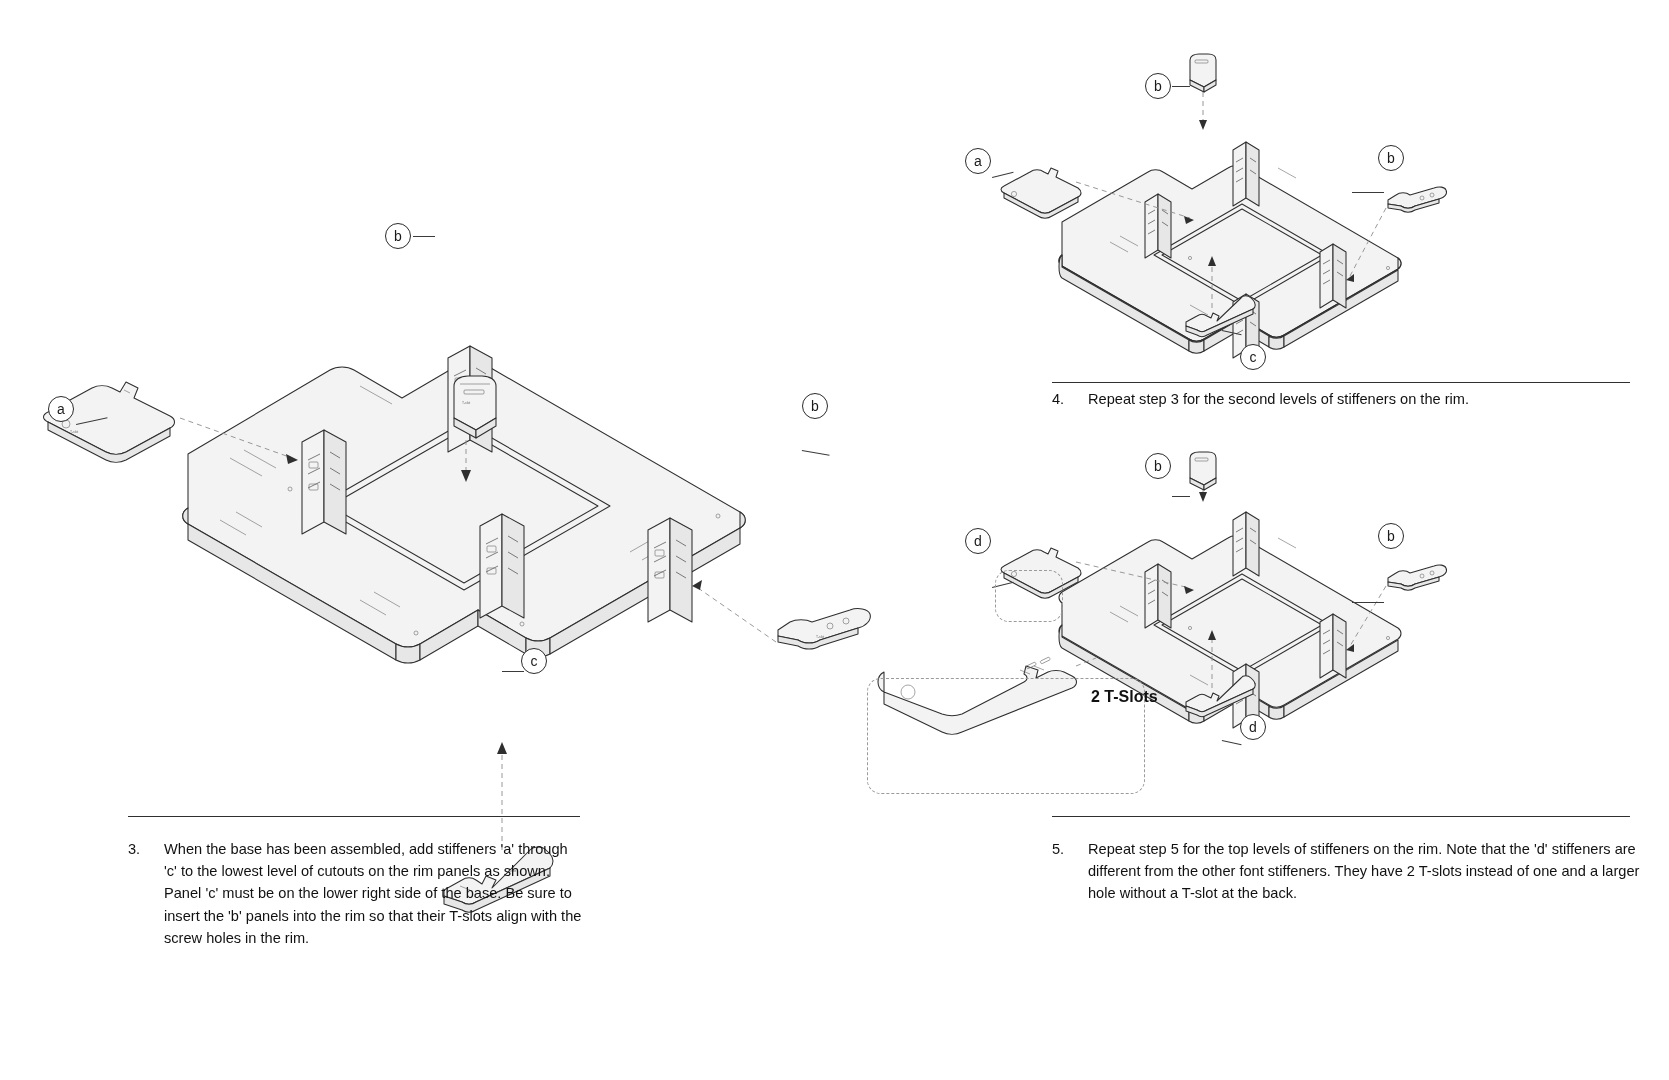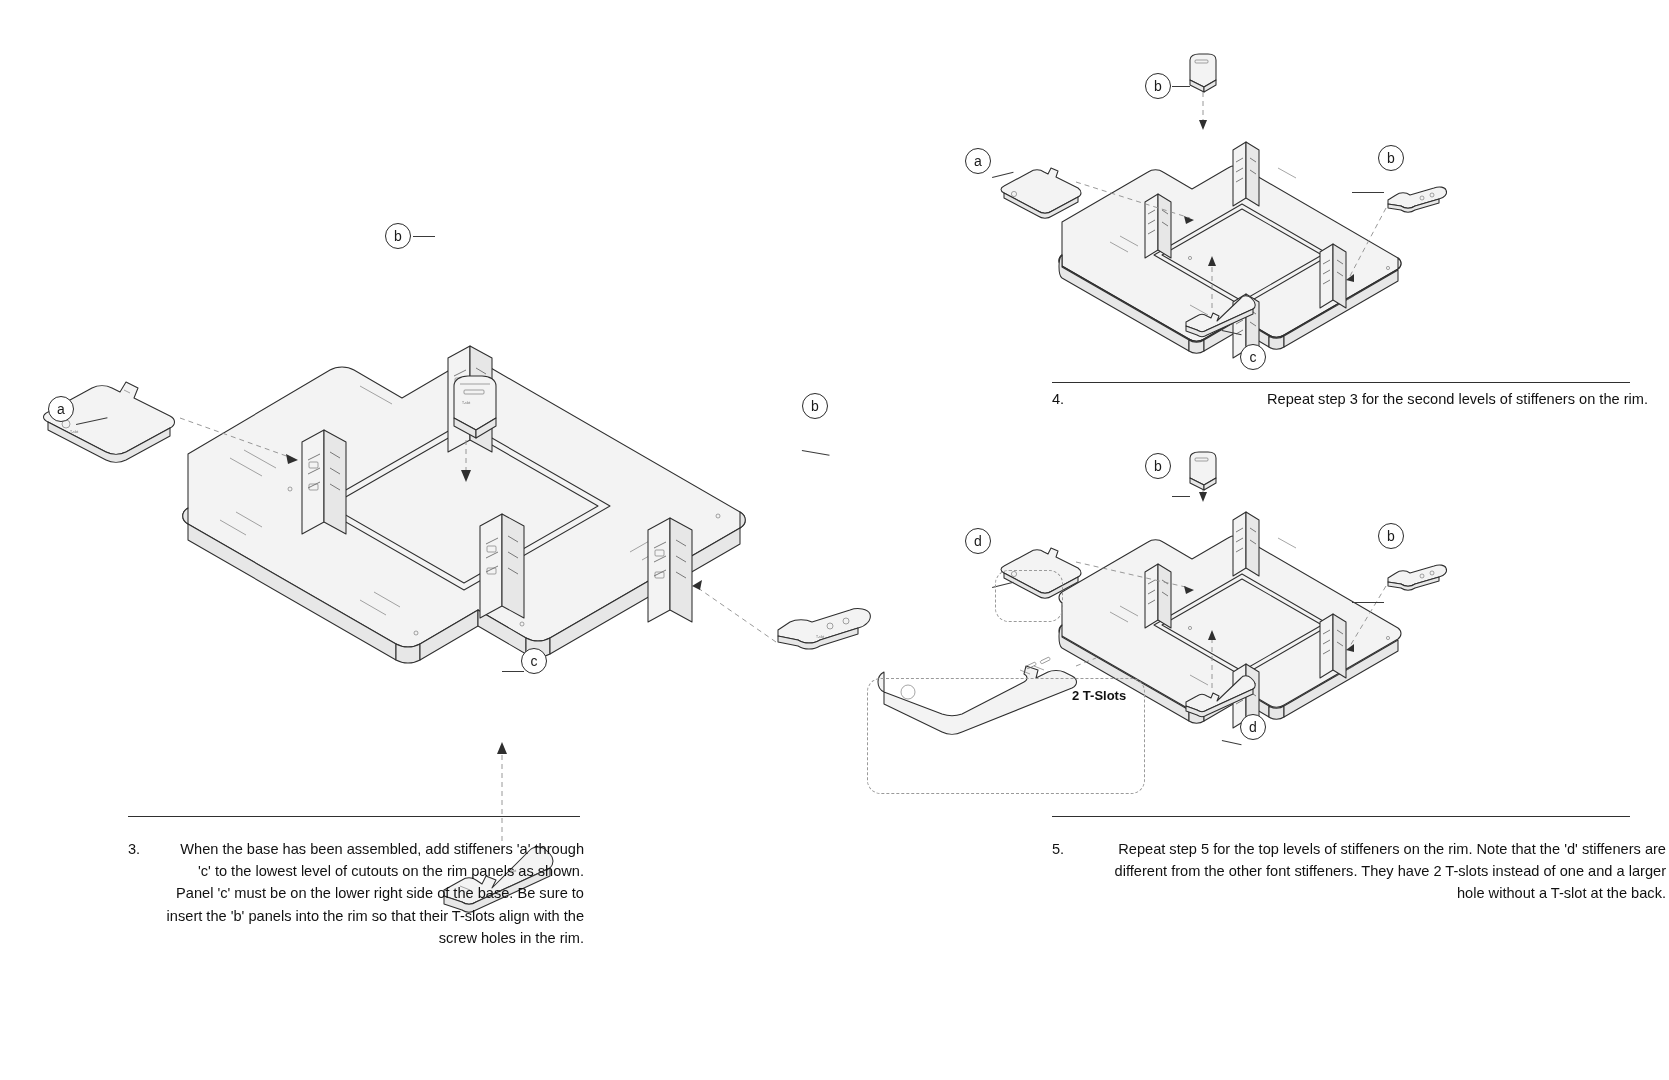--- a/index.html
+++ b/index.html
@@ -48,27 +48,28 @@
 
   .step {
     position: absolute;
     display: flex;
     gap: 22px;
     font-size: 14.6px;
     line-height: 1.52;
     color: #111;
   }
   .step .num { width: 14px; flex: none; text-align: left; }
-  .step .txt { width: 420px; text-align: right; }
+  .step .txt { width: 420px; }
 
   .tslot-note {
     position: absolute;
-    font-size: 13px;
+    font-size: 16px;
     font-weight: bold;
     color: #111;
+    margin-left: 19px;
   }
 
   .dashbox {
     position: absolute;
     border: 1px dashed #9a9a9a;
     border-radius: 14px;
   }
 
   svg { display: block; overflow: visible; }
   .ln   { fill: none; stroke: #2f2f2f; stroke-width: 1.05; stroke-linejoin: round; stroke-linecap: round; }

